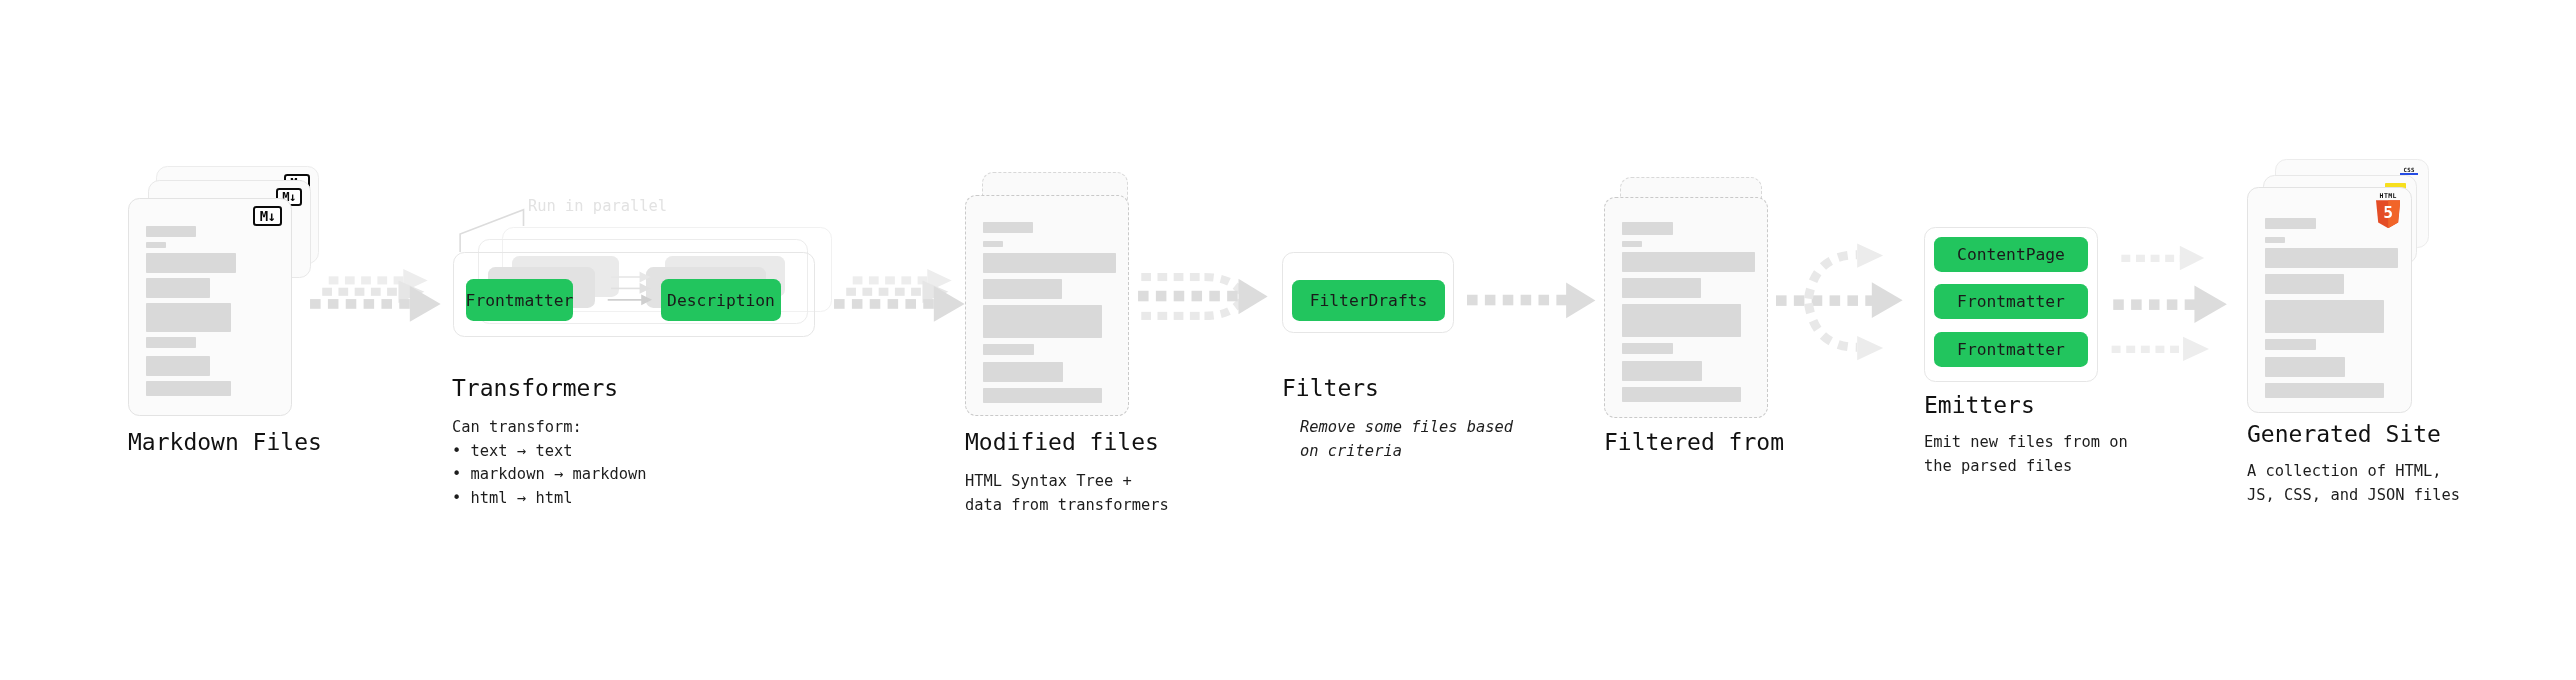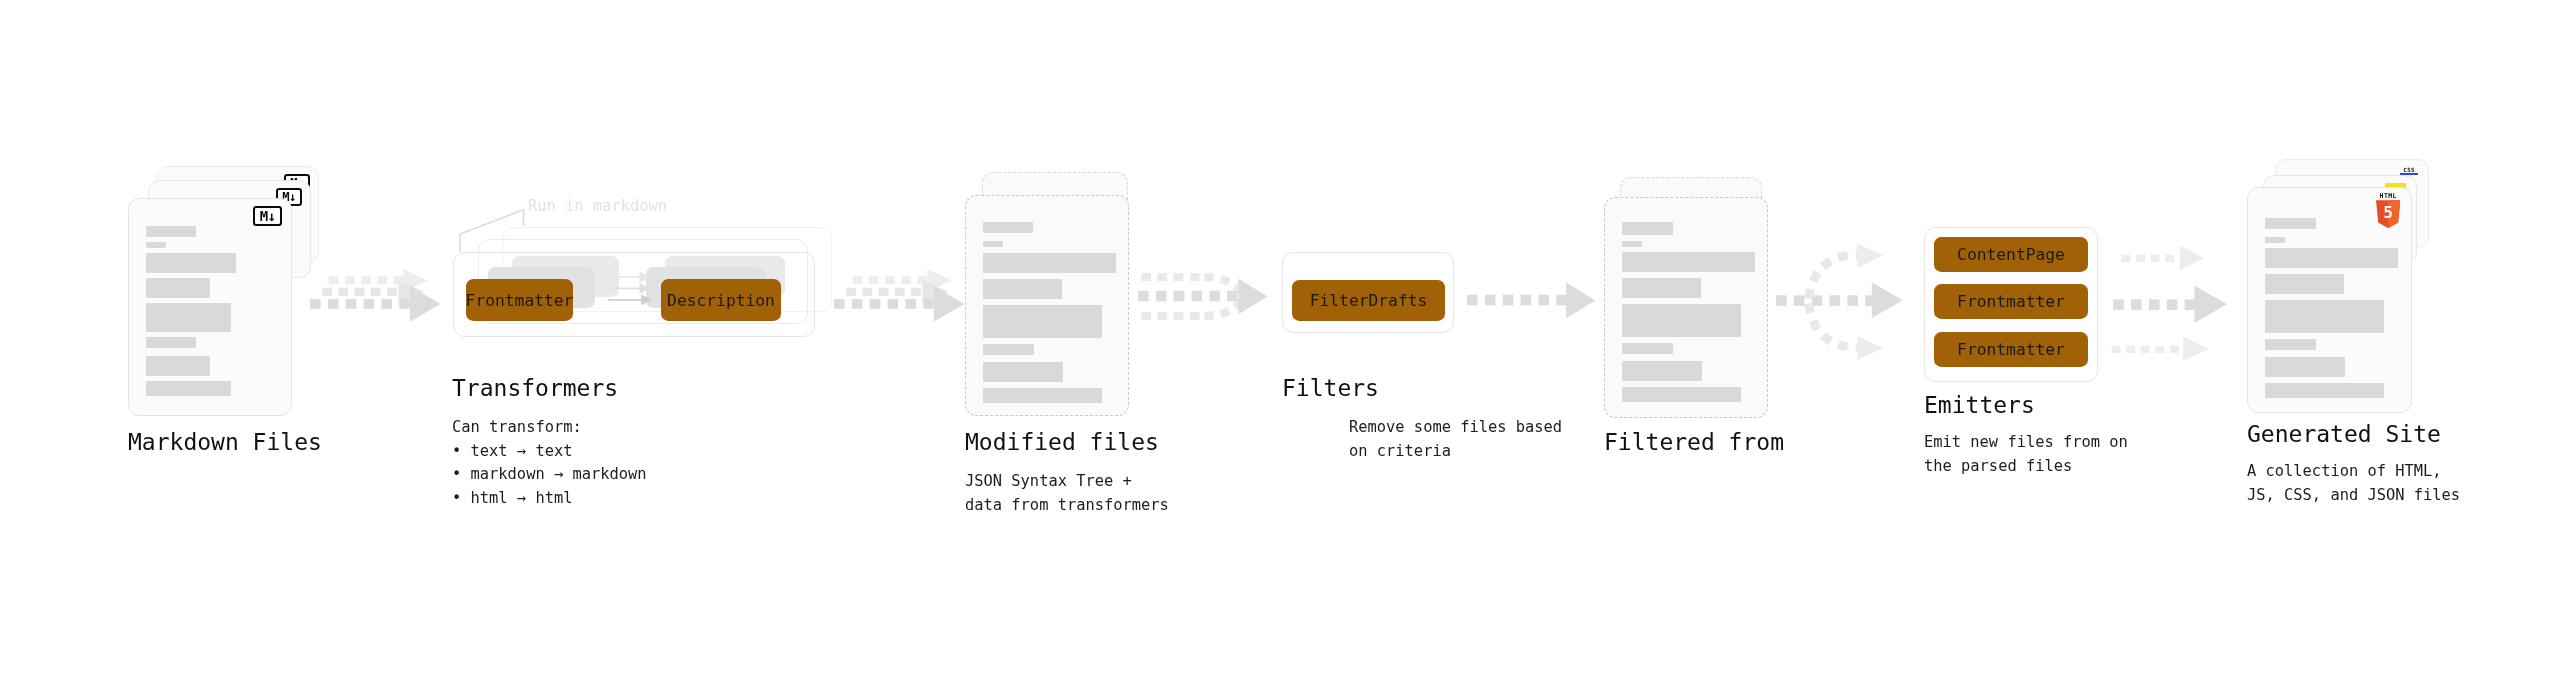--- a/index.html
+++ b/index.html
@@ -122,21 +122,21 @@
     position: absolute;
     border: 1.6px solid #e6e6e6;
     border-radius: 11.4px;
     box-sizing: border-box;
     background: transparent;
   }
 
   
   .chip {
     position: absolute;
-    background: #a16207;
+    background: #22c55e;
     border-radius: 7.3px;
     display: flex;
     align-items: center;
     justify-content: center;
     font-size: 16.3px;
     color: #1a1a1a;
     box-sizing: border-box;
     white-space: nowrap;
   }
   .chip.ghost1 { background: #e2e2e2; }
@@ -229,21 +229,21 @@
         <rect x="115" y="42" width="13" height="12"></rect>
       <polygon points="128,26 166,48 128,70"></polygon>
     </g>
   </svg>
 
   <div class="node">
 
     <svg class="arrowsvg" style="left:455px; top:195px;" width="98" height="65" viewBox="0 0 120 80">
       <path d="M 6 70 L 6 48 L 84 18 L 84 38" fill="none" stroke="#dcdcdc" stroke-width="2"></path>
     </svg>
-    <div class="paralabel" style="left:528px; top:197px;">Run in markdown</div>
+    <div class="paralabel" style="left:528px; top:197px;">Run in parallel</div>
 
     <div class="group" style="left:502px; top:227px; width:330px; height:85px; border-color:#f1f1f1;"></div>
     <div class="group" style="left:478px; top:239px; width:330px; height:85px; border-color:#ececec;"></div>
     <div class="group" style="left:453px; top:252px; width:362px; height:85px; border-color:#e6e6e6;"></div>
 
     <div class="chip ghost2" style="left:512px; top:256px; width:107px; height:41px;"></div>
     <div class="chip ghost1" style="left:488px; top:267px; width:107px; height:41px;"></div>
     <div class="chip ghost2" style="left:665px; top:256px; width:120px; height:41px;"></div>
     <div class="chip ghost1" style="left:646px; top:267px; width:120px; height:41px;"></div>
 
@@ -311,21 +311,21 @@
       <div class="bar" style="left:17px; top:45px;  width:19.5px;  height:5.7px;"></div>
       <div class="bar" style="left:17px; top:57px;  width:133px; height:19.5px;"></div>
       <div class="bar" style="left:17px; top:83px; width:79px;  height:19.5px;"></div>
       <div class="bar" style="left:17px; top:109px; width:119px; height:32.5px;"></div>
       <div class="bar" style="left:17px; top:148px; width:51px;  height:11.4px;"></div>
       <div class="bar" style="left:17px; top:166px; width:80px;  height:19.5px;"></div>
       <div class="bar" style="left:17px; top:192px; width:119px; height:14.6px;"></div>
     </div>
 
     <div class="title" style="left:965px; top:429px;">Modified files</div>
-    <div class="subtitle" style="left:965px; top:470px; width:244px;">JSON Syntax Tree +
+    <div class="subtitle" style="left:965px; top:470px; width:244px;">HTML Syntax Tree +
 data from transformers</div>
   </div>
 
   <svg class="arrowsvg" style="left:1138px; top:260px;" width="154" height="81" viewBox="0 0 190 100">
     <g fill="#e9e9e9">
       <rect x="4" y="16" width="12" height="10"></rect>
         <rect x="24" y="16" width="12" height="10"></rect>
       <rect x="44" y="16" width="12" height="10"></rect>
         <rect x="64" y="16" width="12" height="10"></rect>
       <path d="M 82 21 Q 118 21 130 44" stroke="#e9e9e9" stroke-width="10" fill="none" stroke-dasharray="11 9"></path>
@@ -348,21 +348,21 @@
     </g>
   </svg>
 
   <div class="node">
     <div class="group" style="left:1282px; top:252px; width:172px; height:81px; border-color:#e6e6e6; background:#ffffff;"></div>
     <div class="chip" style="left:1292px; top:280px; width:153px; height:41px;justify-content:center;">
       <span>FilterDrafts</span>
     </div>
 
     <div class="title" style="left:1282px; top:375px;">Filters</div>
-    <div class="subtitle" style="left:1349px; top:416px; width:244px;">Remove some files based
+    <div class="subtitle" style="left:1300px; top:416px; width:244px;font-style:italic;">Remove some files based
 on criteria</div>
   </div>
 
   <svg class="arrowsvg" style="left:1467px; top:284px;" width="130" height="41" viewBox="0 0 160 50">
     <g fill="#dcdcdc">
       <rect x="0" y="13" width="13" height="13"></rect>
         <rect x="22" y="13" width="13" height="13"></rect>
       <rect x="44" y="13" width="13" height="13"></rect>
         <rect x="66" y="13" width="13" height="13"></rect>
       <rect x="88" y="13" width="13" height="13"></rect>

